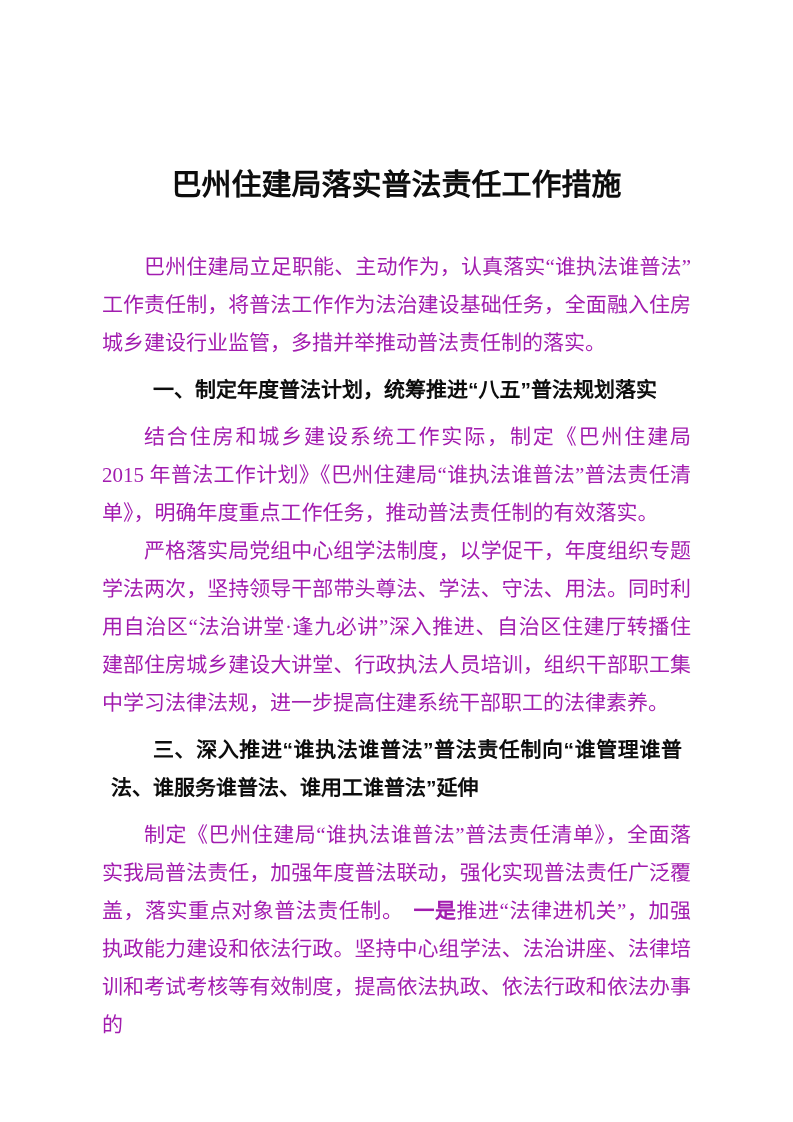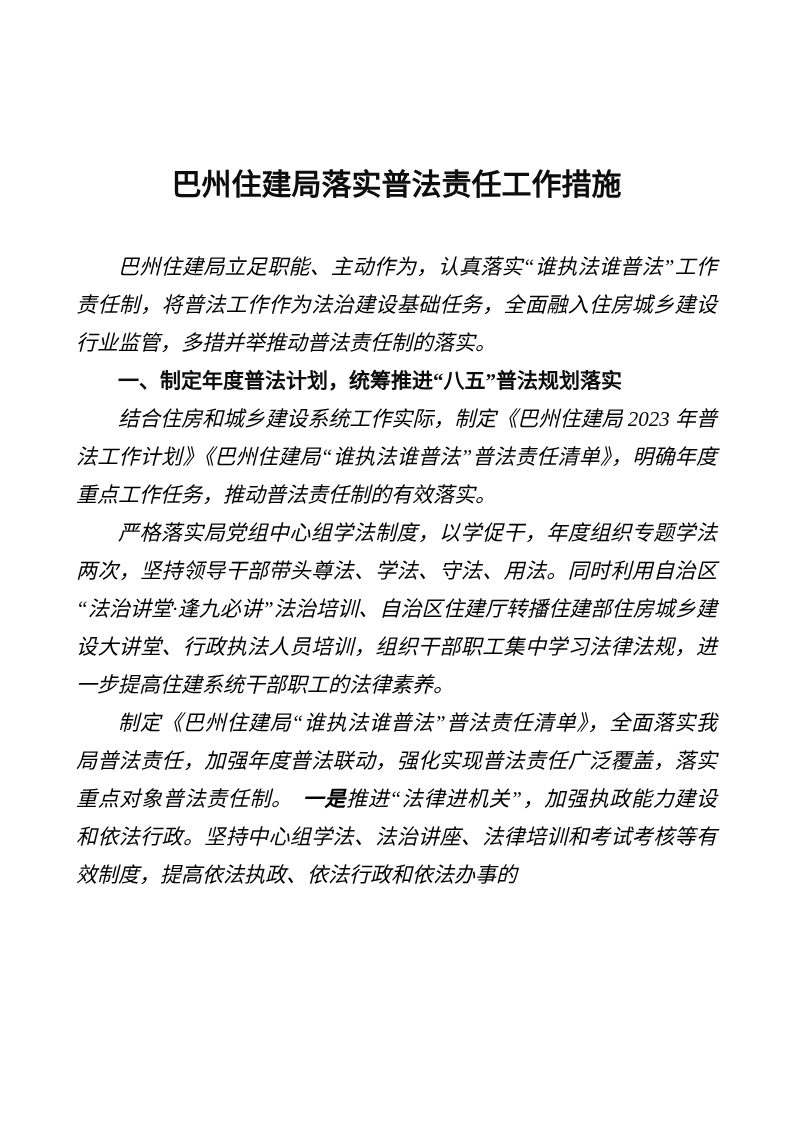--- a/index.html
+++ b/index.html
@@ -7,21 +7,21 @@
     padding: 0;
     background: #ffffff;
   }
   .page {
     position: relative;
     width: 793px;
     height: 1122px;
     margin: 0 auto;
     background: #ffffff;
     box-sizing: border-box;
-    padding: 0 76px;
+    padding: 0 102px;
     overflow: hidden;
     color: #111111;
     border-radius: 27px;
   }
   .doc-title {
     margin: 163px 0 41px 0;
     font-family: "Liberation Serif", "DejaVu Serif", serif;
     font-weight: 700;
     font-size: 30px;
     line-height: 44px;
@@ -29,26 +29,25 @@
     white-space: nowrap;
     color: #0d0d0d;
   }
   .body-para {
     margin: 0;
     font-family: "Liberation Serif", "DejaVu Serif", serif;
     font-size: 21px;
     line-height: 38px;
     text-align: justify;
     text-indent: 2em;
-    color: #000000;
-    font-style: italic;
+    color: #a21caf;
   }
   .section-heading {
-    margin: 0;
-    font-family: Liberation Serif, serif;
+    margin: 9px;
+    font-family: Liberation Sans, sans-serif;
     font-weight: 700;
     font-size: 21px;
     line-height: 38px;
     text-align: justify;
     text-indent: 2em;
     color: #0d0d0d;
   }
   .bold-run {
     font-weight: 700;
     margin-left: 10px;
@@ -57,20 +56,21 @@
 </head>
 <body>
 
 <div class="page">
   <h1 class="doc-title">巴州住建局落实普法责任工作措施</h1>
 
   <p class="body-para">巴州住建局立足职能、主动作为，认真落实“谁执法谁普法”工作责任制，将普法工作作为法治建设基础任务，全面融入住房城乡建设行业监管，多措并举推动普法责任制的落实。</p>
 
   <h2 class="section-heading">一、制定年度普法计划，统筹推进“八五”普法规划落实</h2>
 
-  <p class="body-para">结合住房和城乡建设系统工作实际，制定《巴州住建局 2023 年普法工作计划》《巴州住建局“谁执法谁普法”普法责任清单》，明确年度重点工作任务，推动普法责任制的有效落实。</p>
+  <p class="body-para">结合住房和城乡建设系统工作实际，制定《巴州住建局 2015 年普法工作计划》《巴州住建局“谁执法谁普法”普法责任清单》，明确年度重点工作任务，推动普法责任制的有效落实。</p>
 
 
-  <p class="body-para">严格落实局党组中心组学法制度，以学促干，年度组织专题学法两次，坚持领导干部带头尊法、学法、守法、用法。同时利用自治区“法治讲堂·逢九必讲”法治培训、自治区住建厅转播住建部住房城乡建设大讲堂、行政执法人员培训，组织干部职工集中学习法律法规，进一步提高住建系统干部职工的法律素养。</p>
+  <p class="body-para">严格落实局党组中心组学法制度，以学促干，年度组织专题学法两次，坚持领导干部带头尊法、学法、守法、用法。同时利用自治区“法治讲堂·逢九必讲”深入推进、自治区住建厅转播住建部住房城乡建设大讲堂、行政执法人员培训，组织干部职工集中学习法律法规，进一步提高住建系统干部职工的法律素养。</p>
 
+  <h2 class="section-heading">三、深入推进“谁执法谁普法”普法责任制向“谁管理谁普法、谁服务谁普法、谁用工谁普法”延伸</h2>
 
   <p class="body-para"><span>制定《巴州住建局“谁执法谁普法”普法责任清单》，全面落实我局普法责任，加强年度普法联动，强化实现普法责任广泛覆盖，落实重点对象普法责任制。</span><span class="bold-run">一是</span><span>推进“法律进机关”，加强执政能力建设和依法行政。坚持中心组学法、法治讲座、法律培训和考试考核等有效制度，提高依法执政、依法行政和依法办事的</span></p>
 </div>
 
 </body></html>

